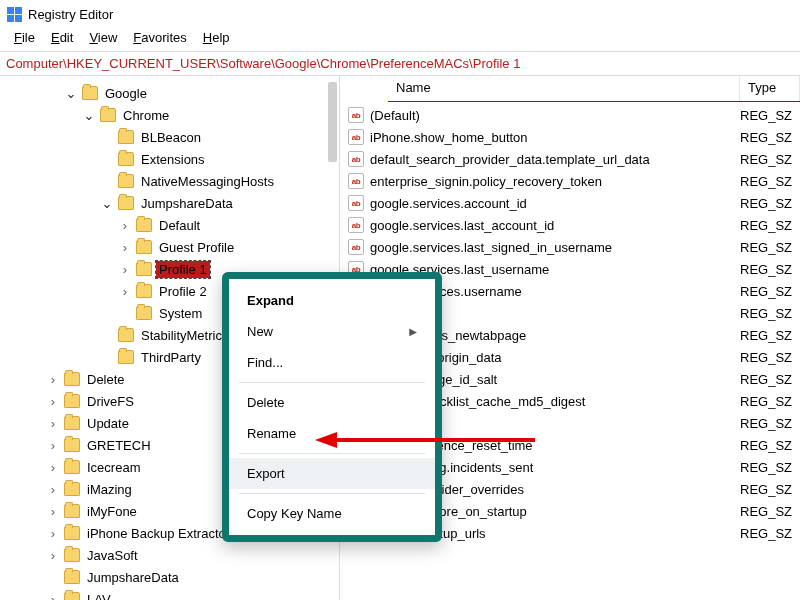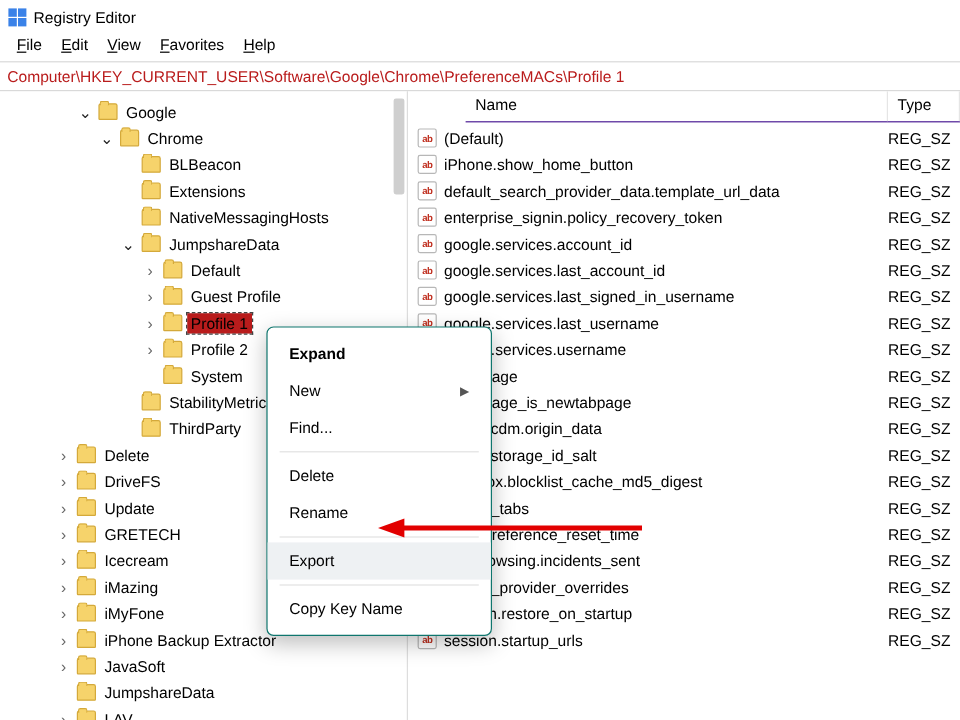--- a/index.html
+++ b/index.html
@@ -32,21 +32,21 @@
   .valicon { width: 16px; height: 16px; margin: 0 6px 0 8px; border: 1px solid #b7b7b7; border-radius: 2px; background: #fff; display: flex; align-items: center; justify-content: center; font-size: 8px; font-weight: bold; color: #c03020; letter-spacing: -0.5px; }
   .valname { flex: 1; overflow: hidden; text-overflow: ellipsis; white-space: nowrap; }
   .valtype { width: 60px; }
   
   .ind0 { padding-left: 64px; }
   .ind1 { padding-left: 82px; }
   .ind2 { padding-left: 100px; }
   .ind3 { padding-left: 118px; }
   .indM { padding-left: 46px; }
   
-  .ctxmenu { position: absolute; left: 222px; top: 272px; width: 188px; background: #fff; border: 1px solid #0f766e; border-radius: 6px; box-shadow: 0 6px 18px rgba(0,0,0,0.25); padding: 6px 0; z-index: 50; }
+  .ctxmenu { position: absolute; left: 222px; top: 272px; width: 220px; background: #fff; border: 7px solid #0f766e; border-radius: 6px; box-shadow: 0 6px 18px rgba(0,0,0,0.25); padding: 6px 0; z-index: 50; }
   .ctxitem { padding: 8px 18px; display: flex; align-items: center; justify-content: space-between; }
   .ctxitem.bold { font-weight: 600; }
   .ctxitem.hover { background: #eef1f3; }
   .ctxsep { height: 1px; background: #e2e2e2; margin: 4px 10px; }
   .subarrow { color: #555; font-size: 10px; }
   
   .arrow { position: absolute; left: 315px; top: 430px; z-index: 60; pointer-events: none; }
 </style>
 </head>
 <body>

